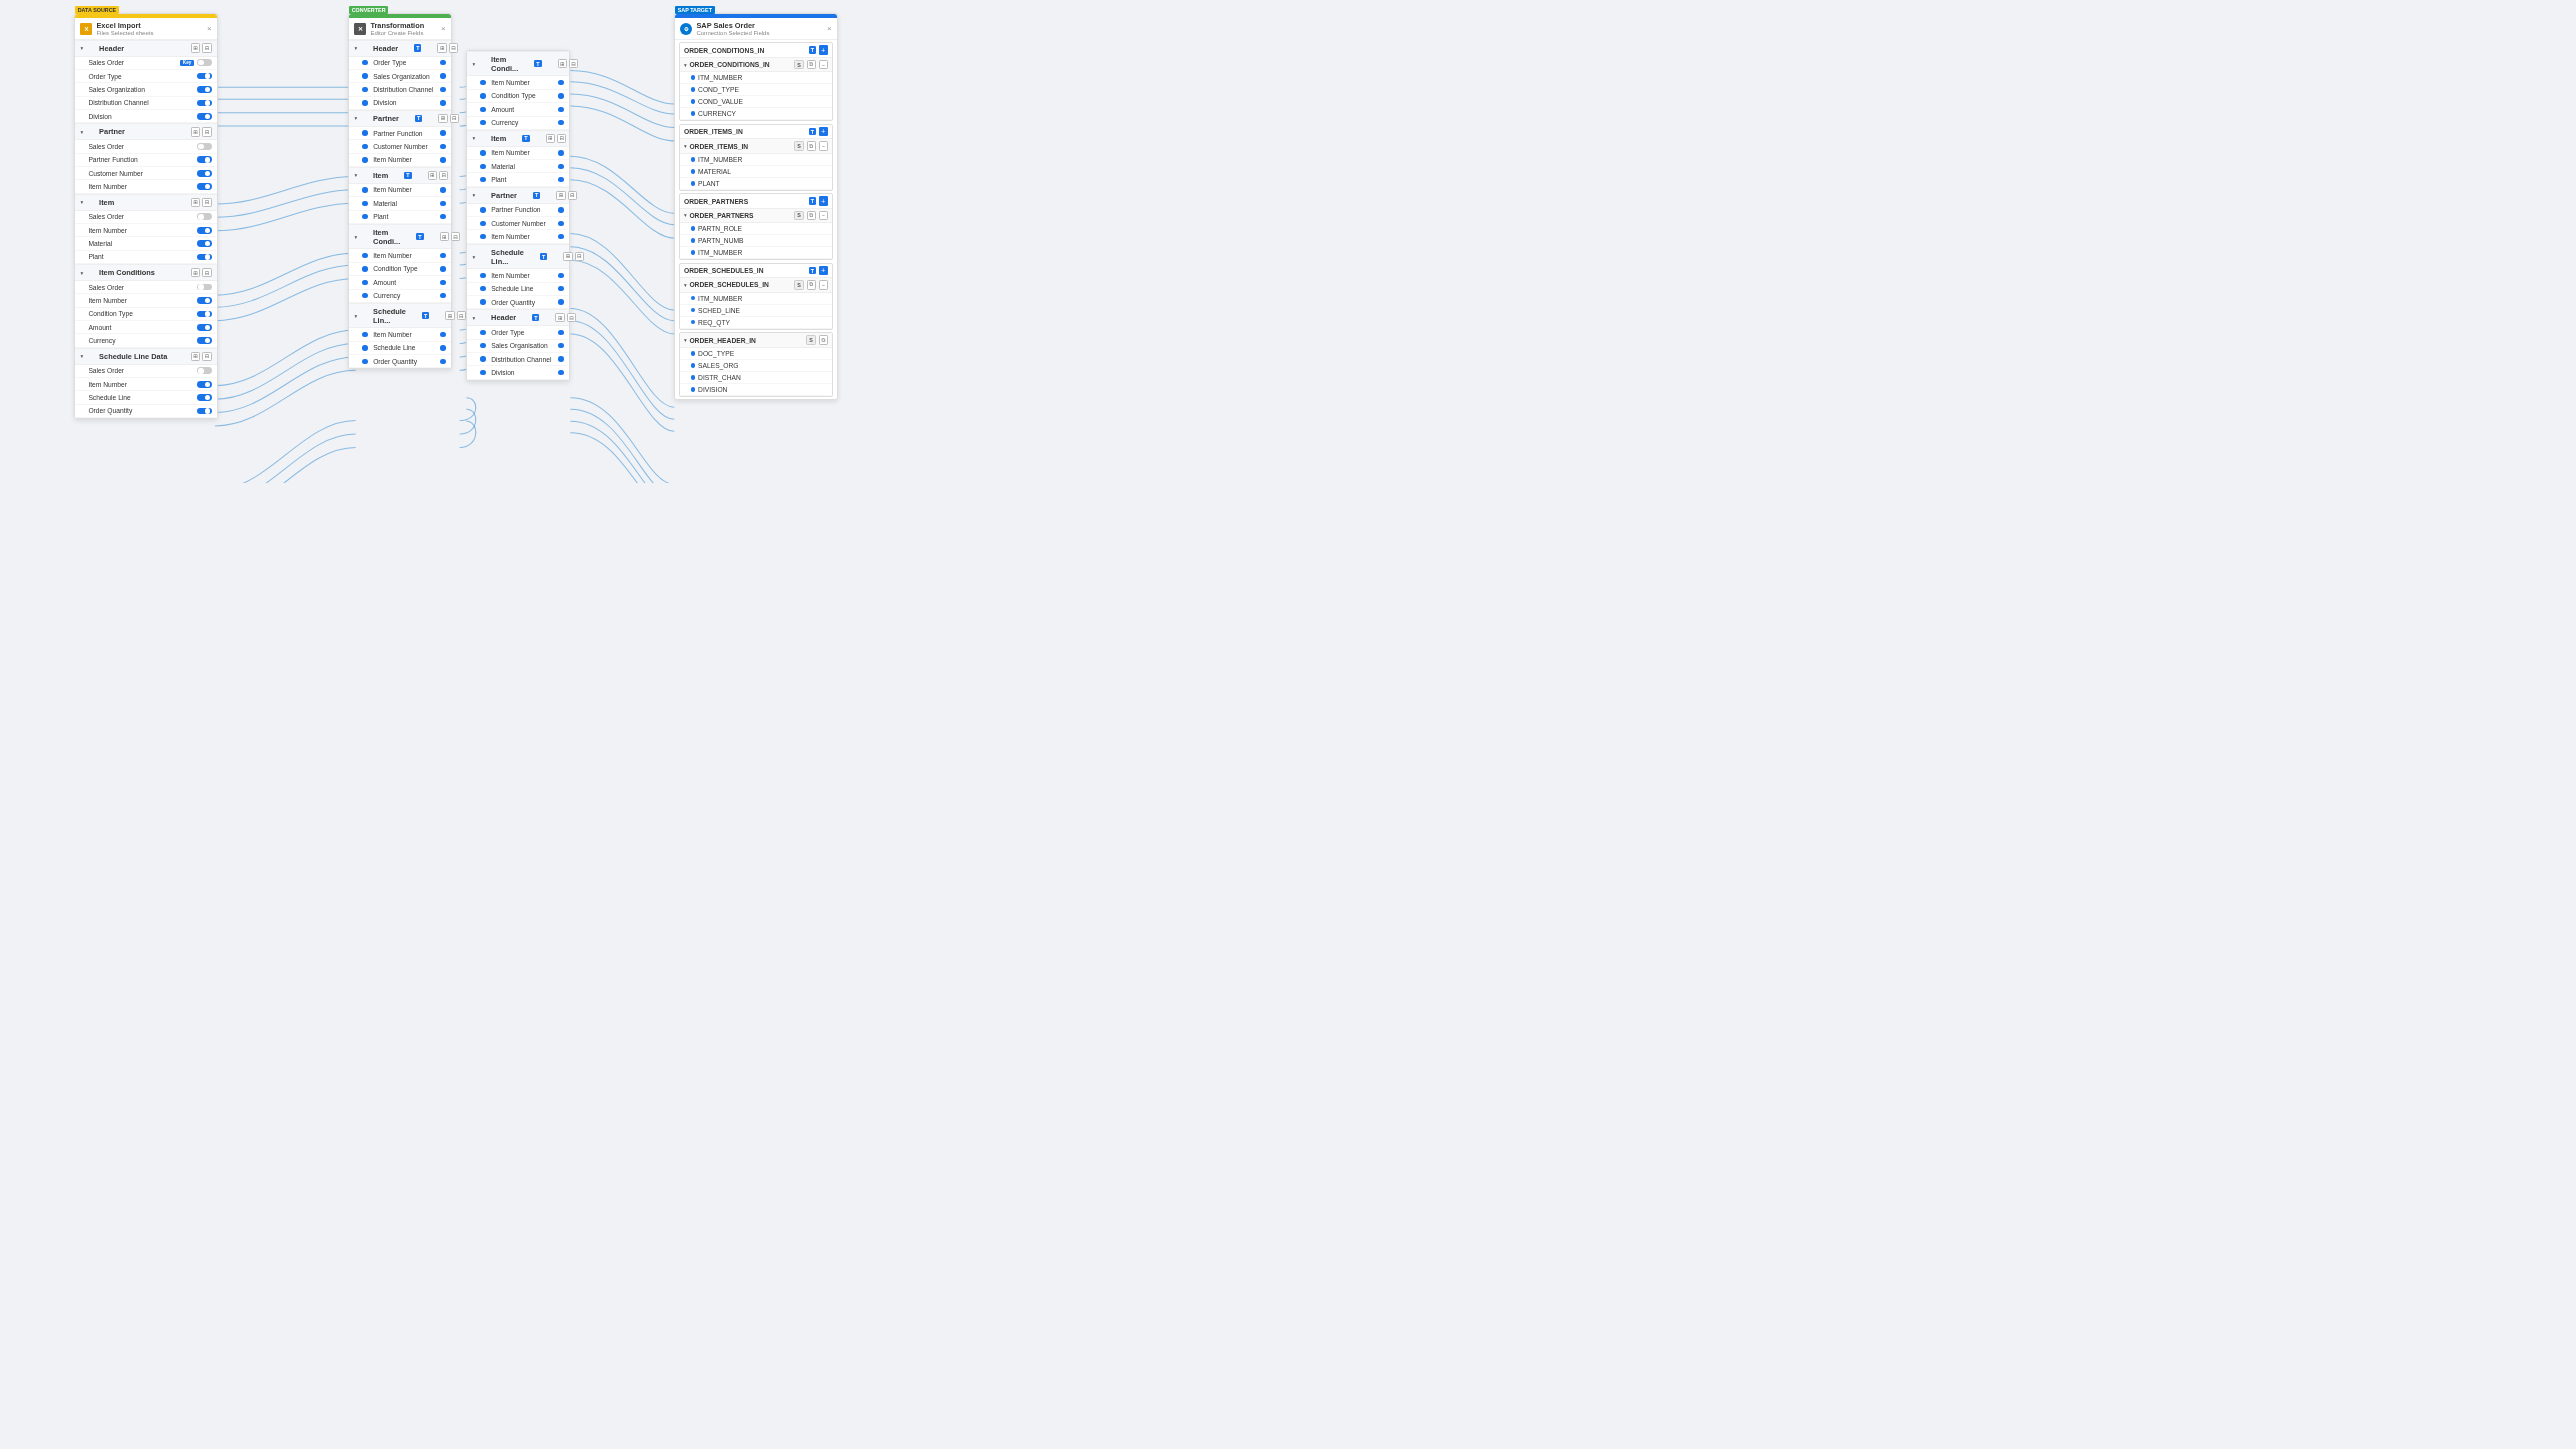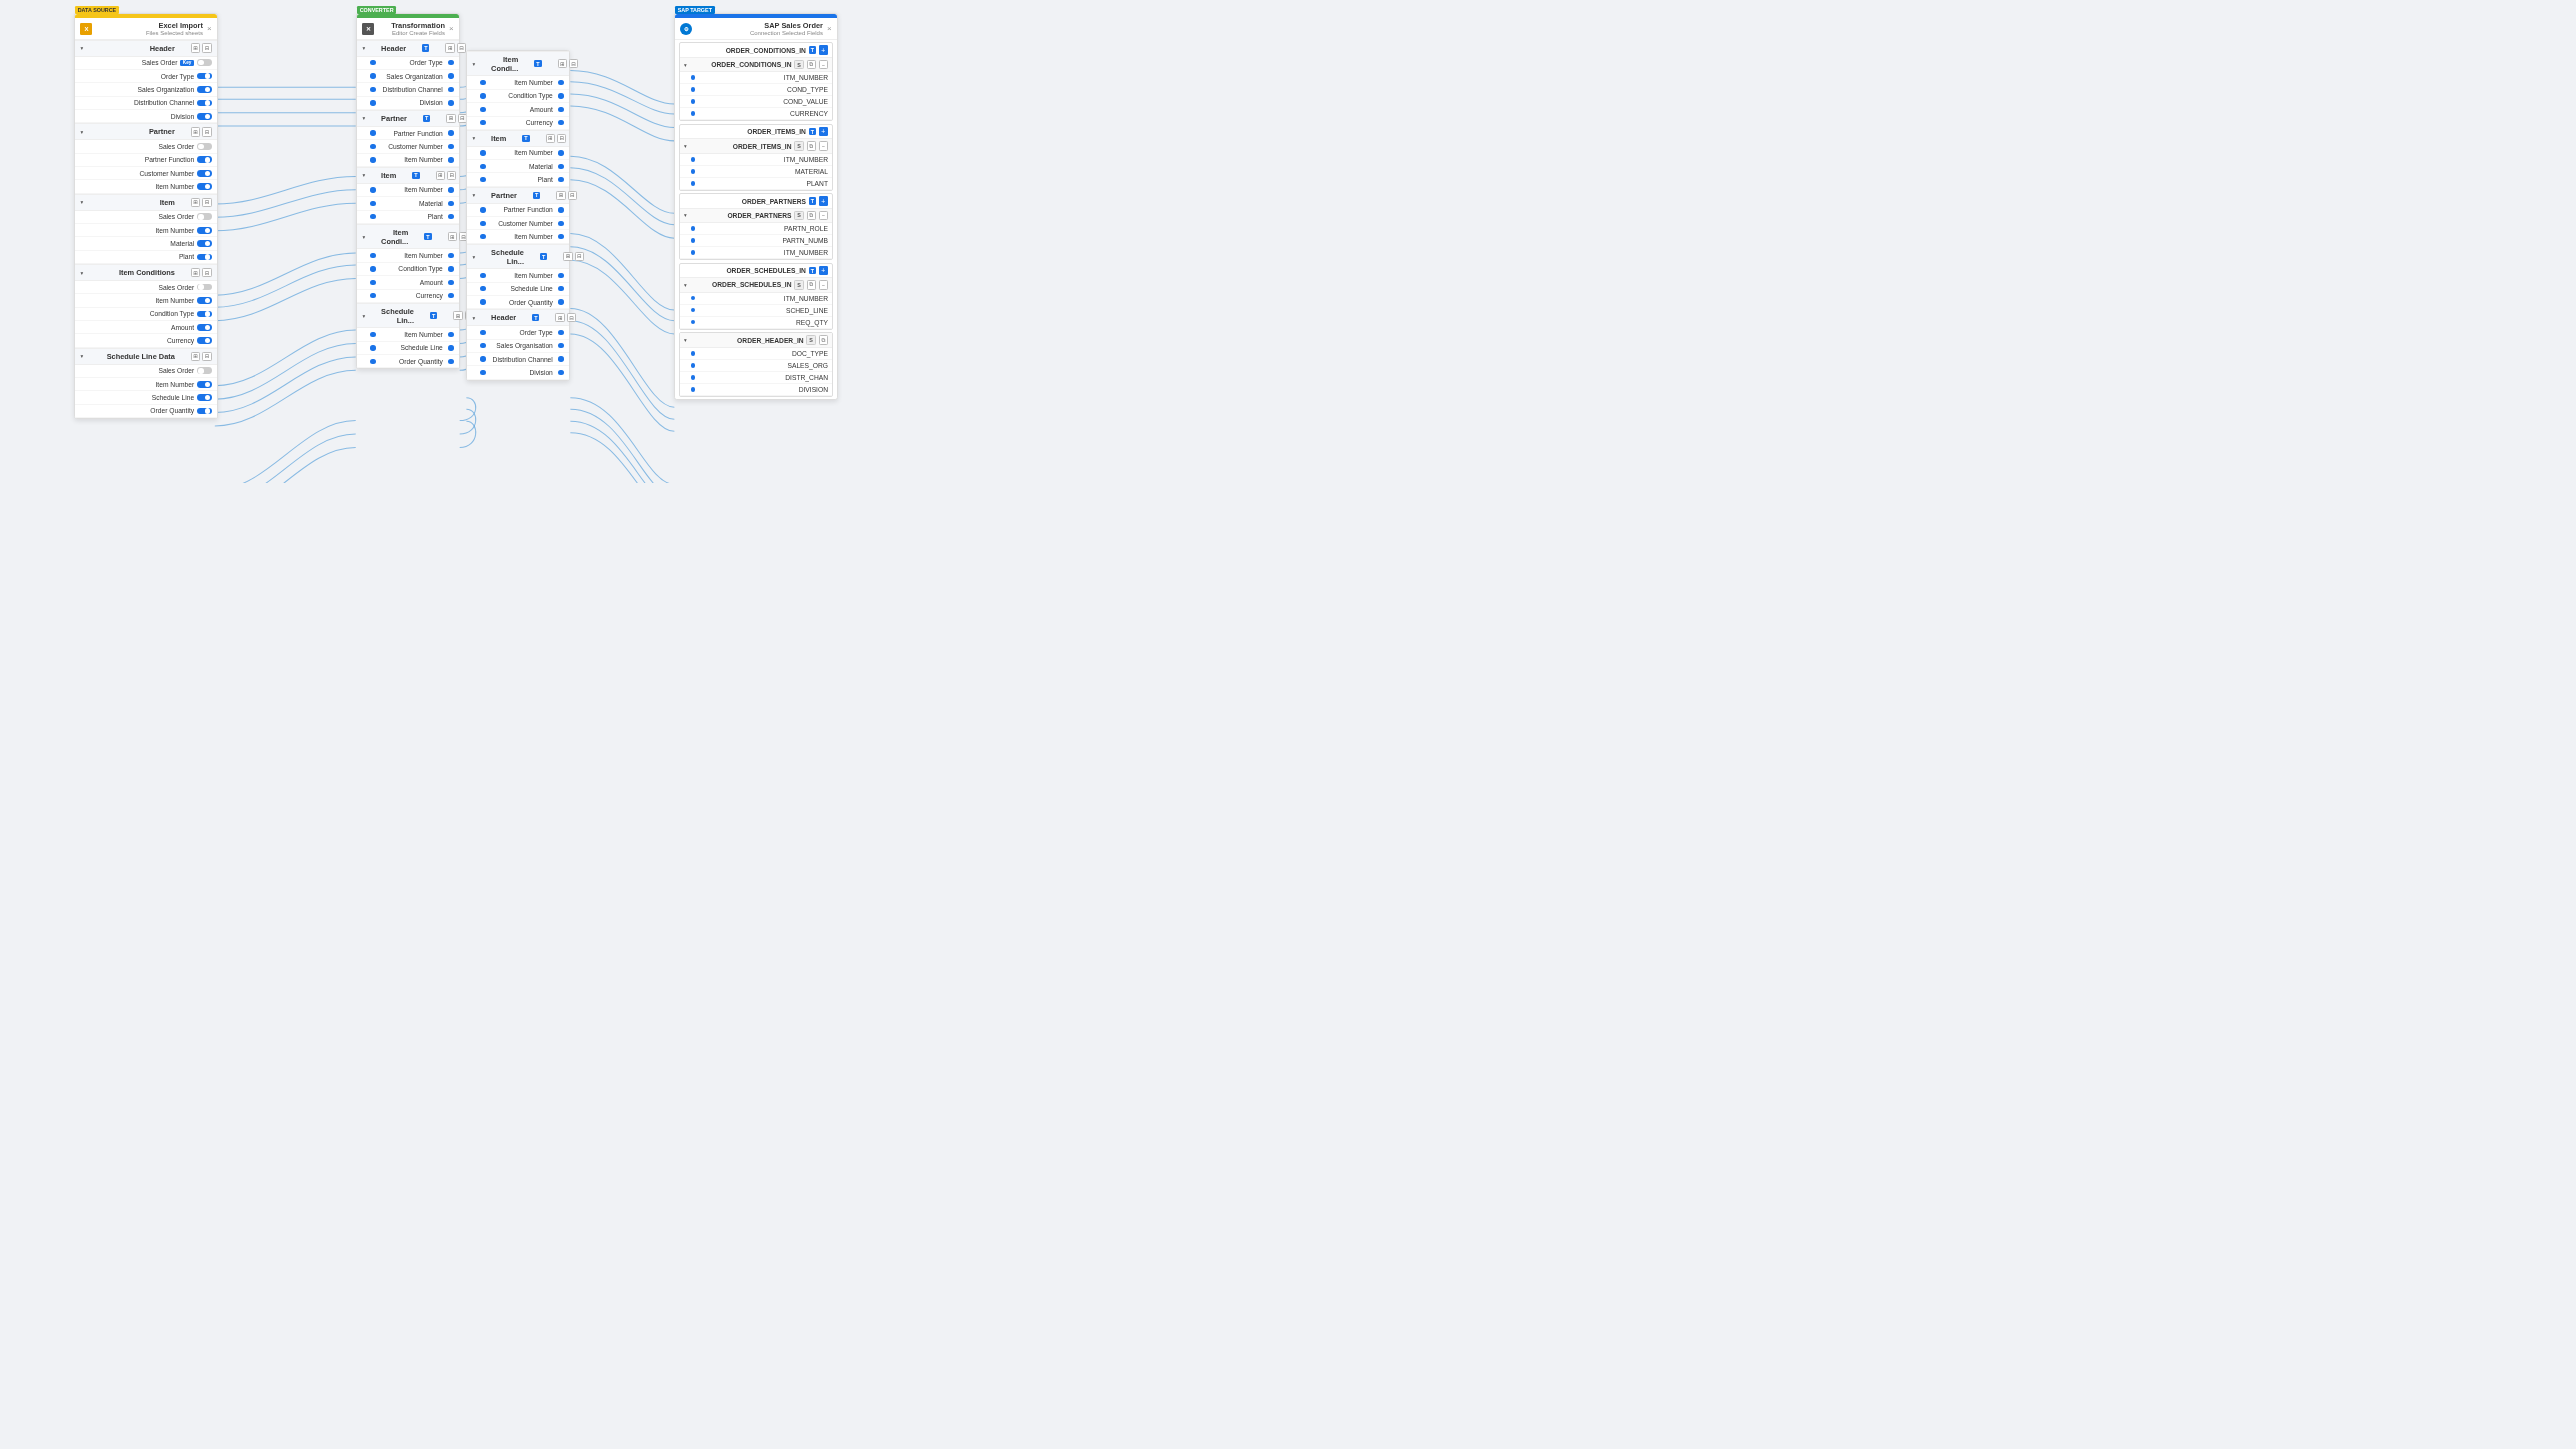--- a/index.html
+++ b/index.html
@@ -19,21 +19,20 @@
       background: #f0f2f5;
       overflow: hidden;
     }
     
     .panel {
       position: absolute;
       background: #fff;
       border: 0.7px solid #ddd;
       border-radius: 2.7px;
       box-shadow: 0 1.3px 5.4px rgba(0,0,0,0.1);
-      text-align: right;
     }
     
     .panel-header-bar {
       height: 4px;
       border-radius: 2.7px 2.7px 0 0;
     }
     .panel-header-bar.yellow { background: #f5c518; }
     .panel-header-bar.green { background: #4caf50; }
     .panel-header-bar.blue { background: #1a73e8; }
 
@@ -458,21 +457,21 @@
     <div class="field-row">
       <span class="field-name">Schedule Line</span>
       <div class="toggle-on"></div>
     </div>
     <div class="field-row">
       <span class="field-name">Order Quantity</span>
       <div class="toggle-on"></div>
     </div>
   </div>
 
-  <div class="panel" style="left:356px; top:13.4px; width:104px;">
+  <div class="panel" style="left:348px; top:13.4px; width:104px;">
     <div style="position:absolute; top:-9.4px; left:0;">
       <span class="label-tag converter">CONVERTER</span>
     </div>
     <div class="panel-header-bar green"></div>
     <div class="panel-title-row">
       <div class="panel-icon transform">✕</div>
       <div class="panel-title-text">
         <div class="title">Transformation</div>
         <div class="subtitle">Editor   Create Fields</div>
       </div>

